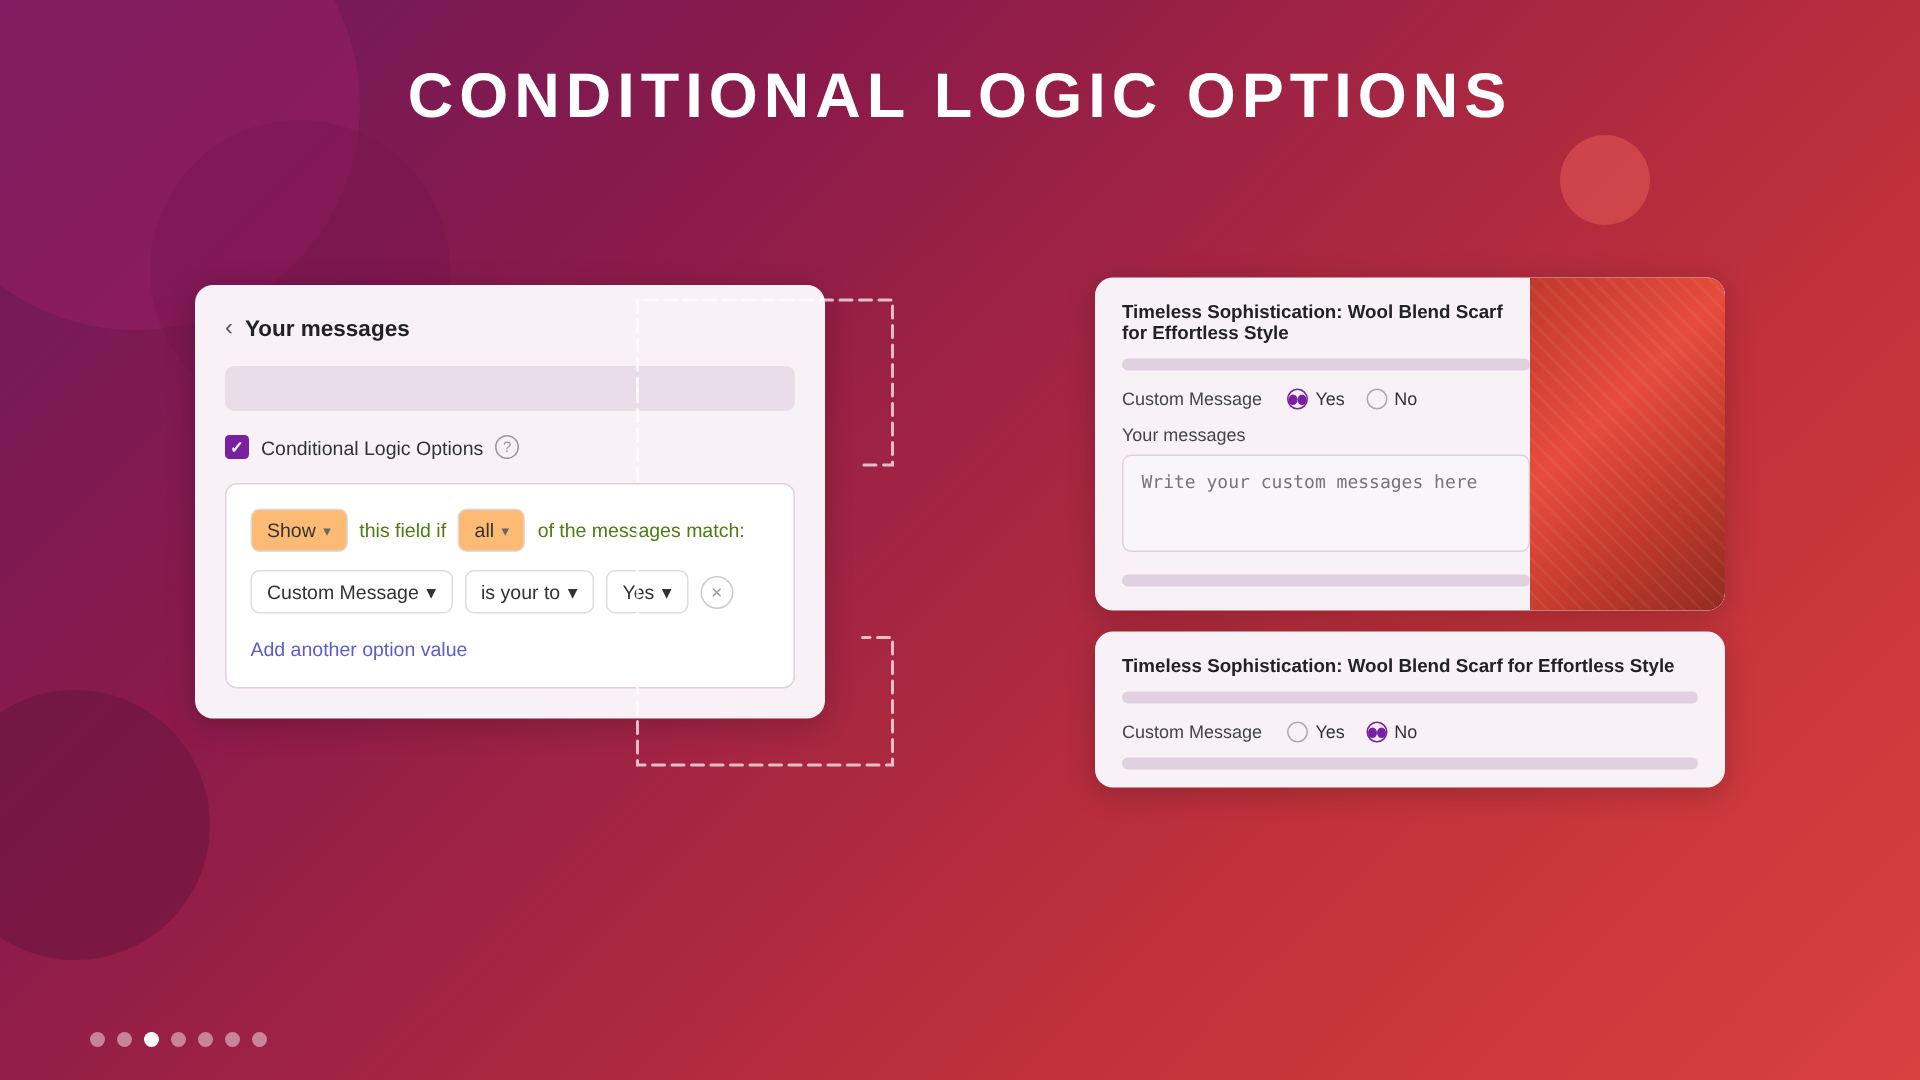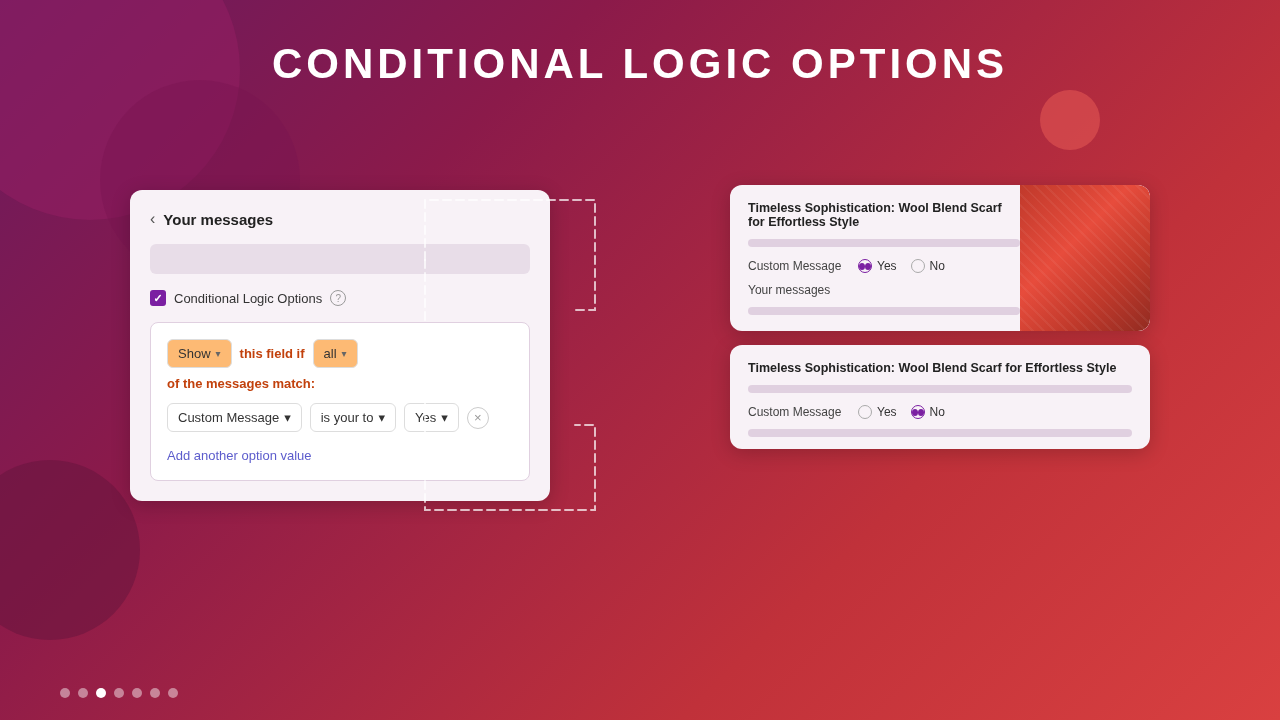--- a/index.html
+++ b/index.html
@@ -200,22 +200,21 @@
       cursor: pointer;
     }
 
     .dropdown-btn .chevron {
       font-size: 10px;
       color: #666;
     }
 
     .logic-text {
       font-size: 13px;
-      color: #c2410c;
-      font-weight: bold;
+      color: #4d7c0f;
     }
 
     .logic-row-2 {
       display: flex;
       align-items: center;
       gap: 8px;
       margin-bottom: 14px;
     }
 
     .select-btn {
@@ -534,20 +533,21 @@
           </label>
           <label class="radio-option">
             <div class="radio-circle"></div>
             <span>No</span>
           </label>
         </div>
       </div>
 
       <div class="messages-section">
         <div class="messages-label">Your messages</div>
+        <textarea class="messages-textarea" placeholder="Write your custom messages here" style=""></textarea>
       </div>
 
       <div class="bottom-bar"></div>
     </div>
 
     <div class="product-card bottom-card">
       <p class="product-title">Timeless Sophistication: Wool Blend Scarf for Effortless Style</p>
       <div class="product-input-bar"></div>
 
       <div class="field-row">

